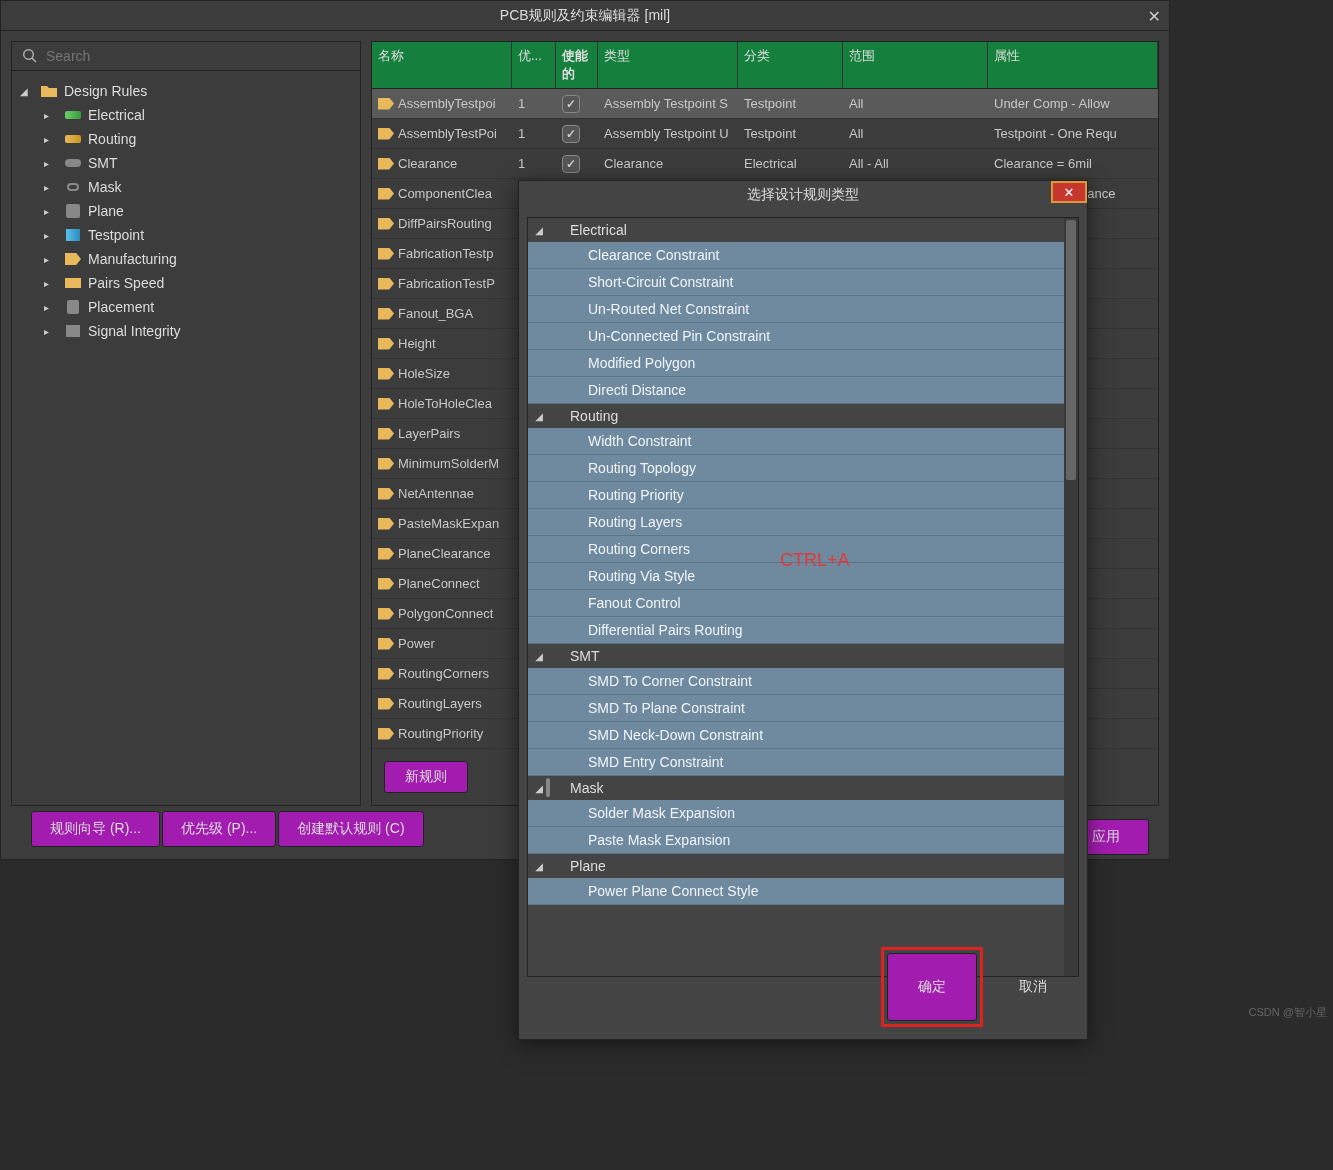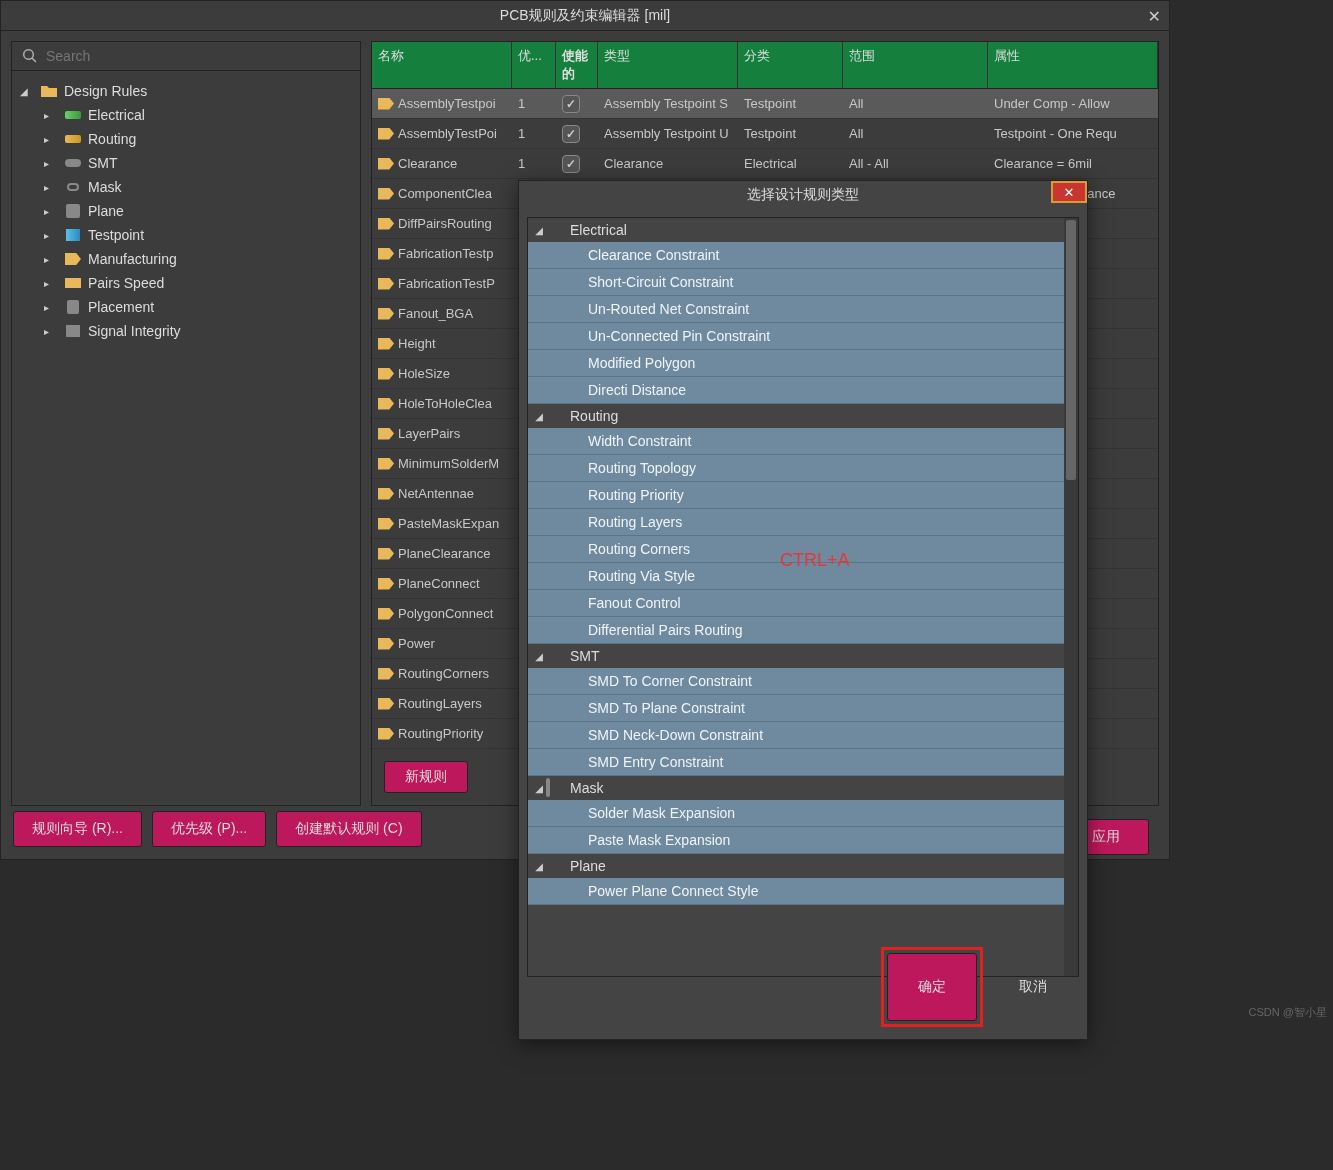--- a/index.html
+++ b/index.html
@@ -24,22 +24,22 @@
 .grid-header div { padding: 5px 6px; color: #ddd; font-size: 13px; border-right: 1px solid #333; }
 .col-name { width: 140px; } .col-pri { width: 44px; } .col-en { width: 42px; font-weight: bold; } .col-type { width: 140px; } .col-cat { width: 105px; } .col-scope { width: 145px; } .col-attr { flex: 1; }
 .grid-rows { flex: 1; overflow: hidden; }
 .grid-row { display: flex; border-bottom: 1px solid #333; height: 30px; align-items: center; justify-content: center; }
 .grid-row.sel { background: #5a5a5a; }
 .grid-row div { padding: 0 6px; font-size: 13px; white-space: nowrap; overflow: hidden; }
 .grid-row .col-name { display: flex; align-items: center; gap: 4px; }
 .ico-blk { width: 18px; height: 18px; display: inline-block; }
 .chk { width: 18px; height: 18px; border: 1px solid #888; border-radius: 4px; background: #555; display: inline-flex; align-items: center; justify-content: center; color: #ccc; font-size: 12px; }
 .footer-btns { padding: 12px; display: flex; gap: 10px; }
-.btn { background: #be185d; border: 1px solid #222; color: #ddd; padding: 6px 20px; border-radius: 3px; font-size: 14px; cursor: pointer; }
-.bottom-row { position: absolute; bottom: 12px; left: 12px; display: flex; gap: 10px; }
+.btn { background: #a21caf; border: 1px solid #222; color: #ddd; padding: 6px 20px; border-radius: 3px; font-size: 14px; cursor: pointer; }
+.bottom-row { position: absolute; bottom: 12px; left: 30px; display: flex; gap: 2px; }
 .bottom-row .btn { padding: 8px 18px; }
 .apply-btn { position: absolute; right: 20px; top: 818px; }
 .apply-btn .btn { padding: 8px 28px; }
 
 
 .dialog { position: absolute; left: 518px; top: 180px; width: 570px; height: 860px; background: #444; border: 1px solid #222; z-index: 10; box-shadow: 0 4px 20px rgba(0,0,0,0.5); }
 .dialog-title { height: 28px; display: flex; justify-content: center; align-items: center; position: relative; background: #444; }
 .dialog-title span.t { color: #ddd; font-size: 14px; }
 .dialog-close { position: absolute; right: 0; top: 0; width: 36px; height: 22px; background: #c7372f; color: #fff; display: flex; align-items: center; justify-content: center; border: 2px solid #d93; }
 .dialog-body { height: 760px; margin: 8px; border: 1px solid #222; background: #444; overflow: hidden; position: relative; }

